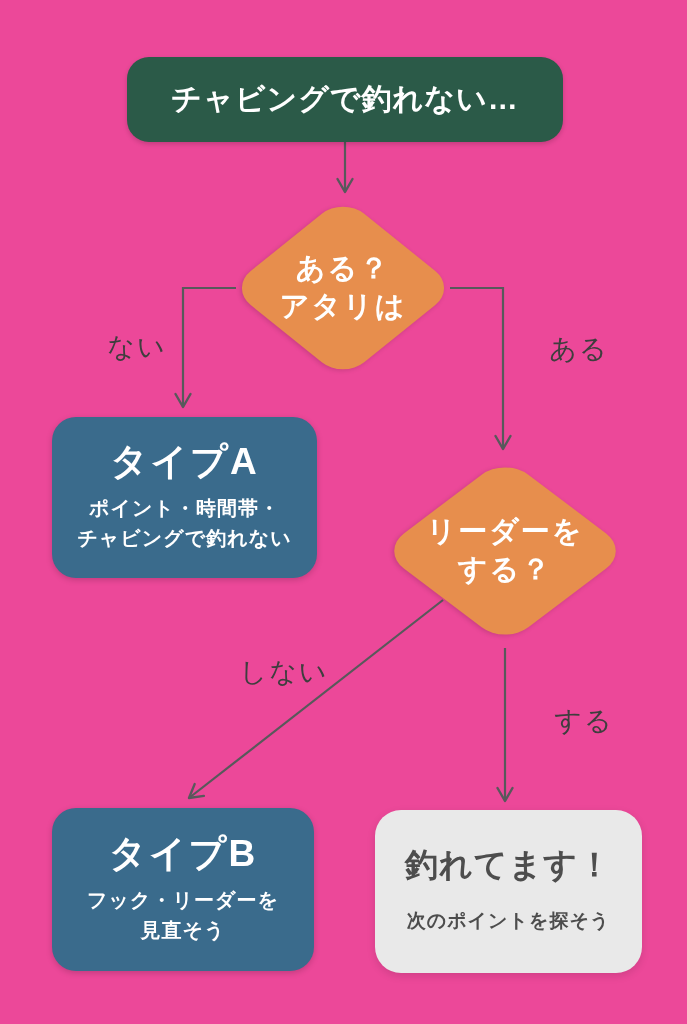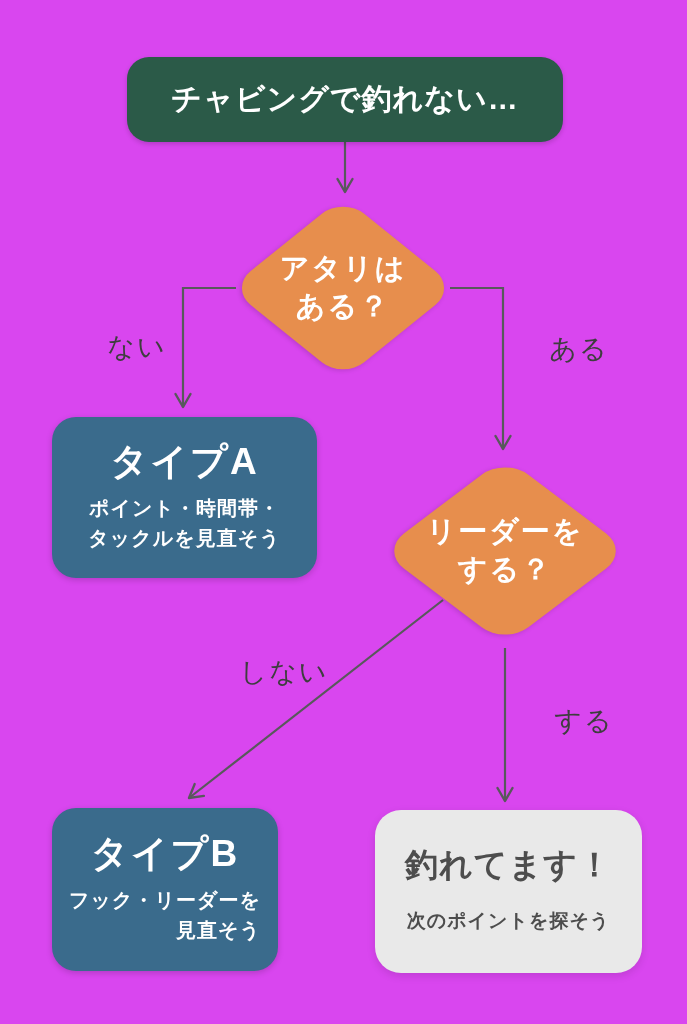--- a/index.html
+++ b/index.html
@@ -4,21 +4,21 @@
 <style>
   * { margin: 0; padding: 0; box-sizing: border-box; }
   html, body { background: #ffffff; }
   body {
     font-family: "Liberation Sans", "DejaVu Sans", sans-serif;
   }
   .canvas {
     position: relative;
     width: 687px;
     height: 1024px;
-    background: #d946ef;
+    background: #ec4899;
     overflow: hidden;
   }
   .connector-layer {
     position: absolute;
     left: 0; top: 0;
     width: 687px; height: 1024px;
     z-index: 1;
   }
   .node {
     position: absolute;
@@ -76,23 +76,22 @@
     border-radius: 24px;
     box-shadow: 0 2px 6px rgba(0,0,0,0.18);
   }
   .type-a {
     left: 52px; top: 417px;
     width: 265px; height: 161px;
     background: #3a6b8c;
   }
   .type-b {
     left: 52px; top: 808px;
-    width: 226px; height: 163px;
+    width: 262px; height: 163px;
     background: #3a6b8c;
-    text-align: right;
   }
   .success-box {
     left: 375px; top: 810px;
     width: 267px; height: 163px;
     background: #e9e9e9;
     color: #4d4d4d;
     border-radius: 26px;
     box-shadow: 0 3px 8px rgba(0,0,0,0.12);
   }
   .node-title {
@@ -148,32 +147,32 @@
     <path d="M443,600 L189,798" fill="none" stroke="#58595b" stroke-width="2.2" marker-end="url(#arrowV)"></path>
     <path d="M505,648 L505,801" fill="none" stroke="#58595b" stroke-width="2.2" marker-end="url(#arrowV)"></path>
   </svg>
 
   <div class="node start-box">
     <span>チャビングで釣れない…</span>
   </div>
 
   <div class="diamond-shape diamond-1"></div>
   <div class="diamond-text diamond-text-1">
+    <div>ある？</div>
     <div>アタリは</div>
-    <div>ある？</div>
   </div>
 
   <div class="edge-label label-atari-no">ない</div>
   <div class="edge-label label-atari-yes">ある</div>
 
   <div class="node result-box type-a">
     <div class="node-title">タイプA</div>
     <div class="node-desc">
       <div>ポイント・時間帯・</div>
-      <div>タックルを見直そう</div>
+      <div>チャビングで釣れない</div>
     </div>
   </div>
 
   <div class="diamond-shape diamond-2"></div>
   <div class="diamond-text diamond-text-2">
     <div>リーダーを</div>
     <div>する？</div>
   </div>
 
   <div class="edge-label label-hook-no">しない</div>

